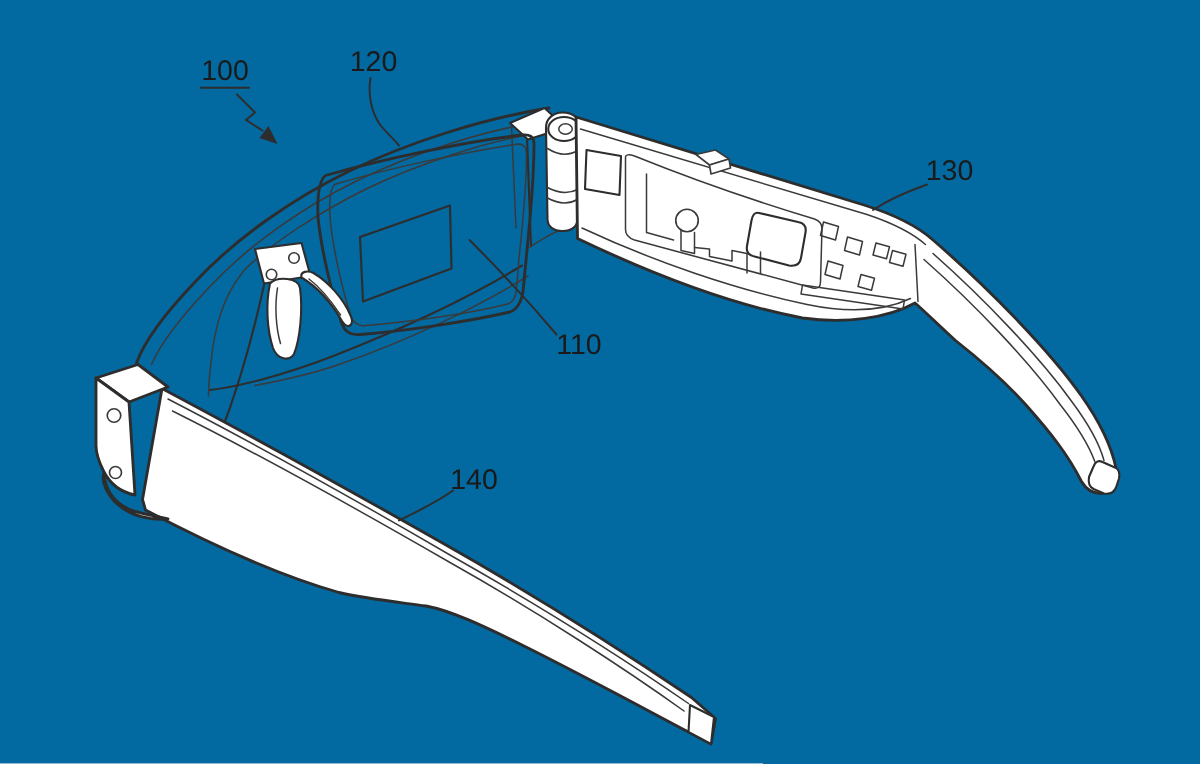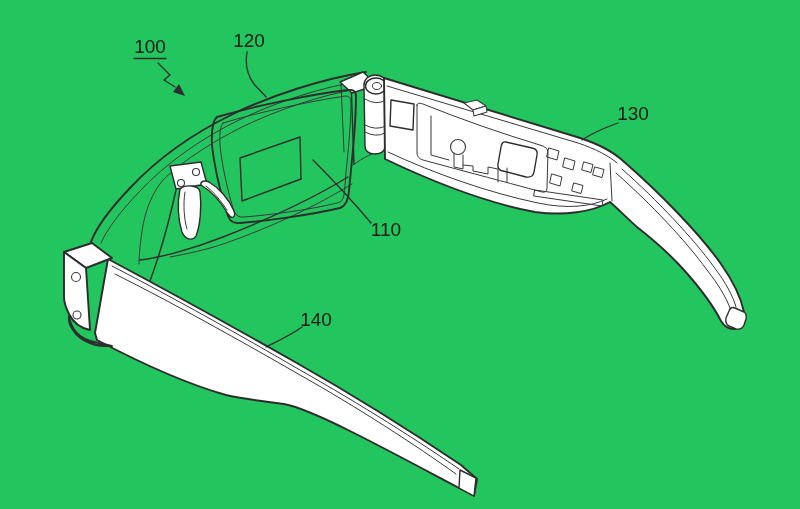--- a/index.html
+++ b/index.html
@@ -5,21 +5,21 @@
   html, body {
     margin: 0;
     padding: 0;
     background: #ffffff;
     font-family: "Liberation Sans", sans-serif;
   }
   .stage {
     position: relative;
     width: 800px;
     height: 509px;
-    background: #22c55e;
+    background: #0369a1;
     overflow: hidden;
   }
   svg { display: block; }
   .outline      { fill: none; stroke: #2d2d2d; stroke-width: 1.9; stroke-linecap: round; stroke-linejoin: round; }
   .outline-med  { fill: none; stroke: #2d2d2d; stroke-width: 1.4; stroke-linecap: round; stroke-linejoin: round; }
   .outline-thin { fill: none; stroke: #3a3a3a; stroke-width: 1.0; stroke-linecap: round; stroke-linejoin: round; }
   .white-fill      { fill: #ffffff; stroke: #2d2d2d; stroke-width: 1.9; stroke-linecap: round; stroke-linejoin: round; }
   .white-fill-med  { fill: #ffffff; stroke: #2d2d2d; stroke-width: 1.4; stroke-linecap: round; stroke-linejoin: round; }
   .white-fill-thin { fill: #ffffff; stroke: #3a3a3a; stroke-width: 1.1; stroke-linecap: round; stroke-linejoin: round; }
   .ref-label {

